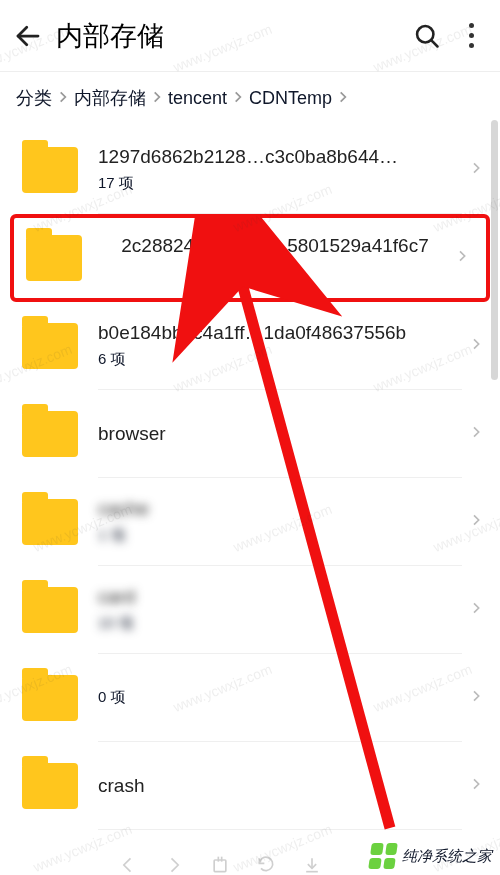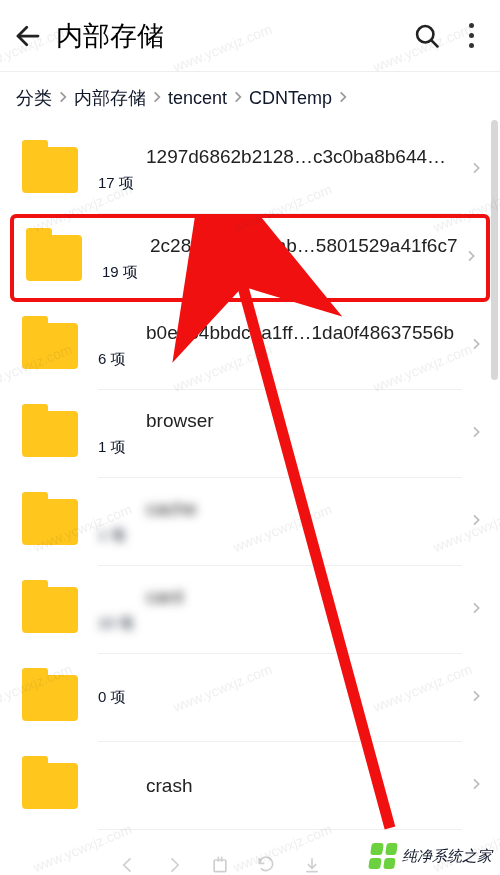--- a/index.html
+++ b/index.html
@@ -96,22 +96,22 @@
     .row-body {
       flex:1;
       margin-left: 20px;
       display:flex;
       flex-direction:column;
       gap:6px;
       border-bottom:1px solid #efefef;
       height:100%;
       justify-content:center;
     }
-    .list-row.highlighted .row-body { border-bottom: none; }
-    .row-title { font-size: 19px; color:#222; white-space:nowrap; overflow:hidden; text-overflow:ellipsis; max-width:310px;margin-left:48px;}
+    .list-row.highlighted .row-body { border-bottom: none; align-items: center; }
+    .row-title { font-size: 19px; color:#222; white-space:nowrap; overflow:hidden; text-overflow:ellipsis; max-width:310px;}
     .row-sub { font-size:15px; color:#0f172a; }
     .row-chevron { margin: 0 10px 0 6px; }
     .row-chevron svg { width:16px; height:16px; stroke:#bbb; }
     .blur1 { filter: blur(5px); }
 
     .scroll-track {
       position:absolute;
       right:2px;
       top:120px;
       width:7px;
@@ -251,21 +251,20 @@
         <div class="row-sub">6 项</div>
       </div>
       <div class="row-chevron"><svg viewBox="0 0 24 24" fill="none" stroke-width="2.5">
           <polyline points="9 5 16 12 9 19"></polyline>
         </svg></div>
     </div>
     <div class="list-row">
       <div class="folder-icon"></div>
       <div class="row-body">
         <div class="row-title">browser</div>
-        <div class="row-sub">1 项</div>
       </div>
       <div class="row-chevron"><svg viewBox="0 0 24 24" fill="none" stroke-width="2.5">
           <polyline points="9 5 16 12 9 19"></polyline>
         </svg></div>
     </div>
     <div class="list-row">
       <div class="folder-icon"></div>
       <div class="row-body">
         <div class="row-title blur1">cache</div>
         <div class="row-sub blur1">1 项</div>

